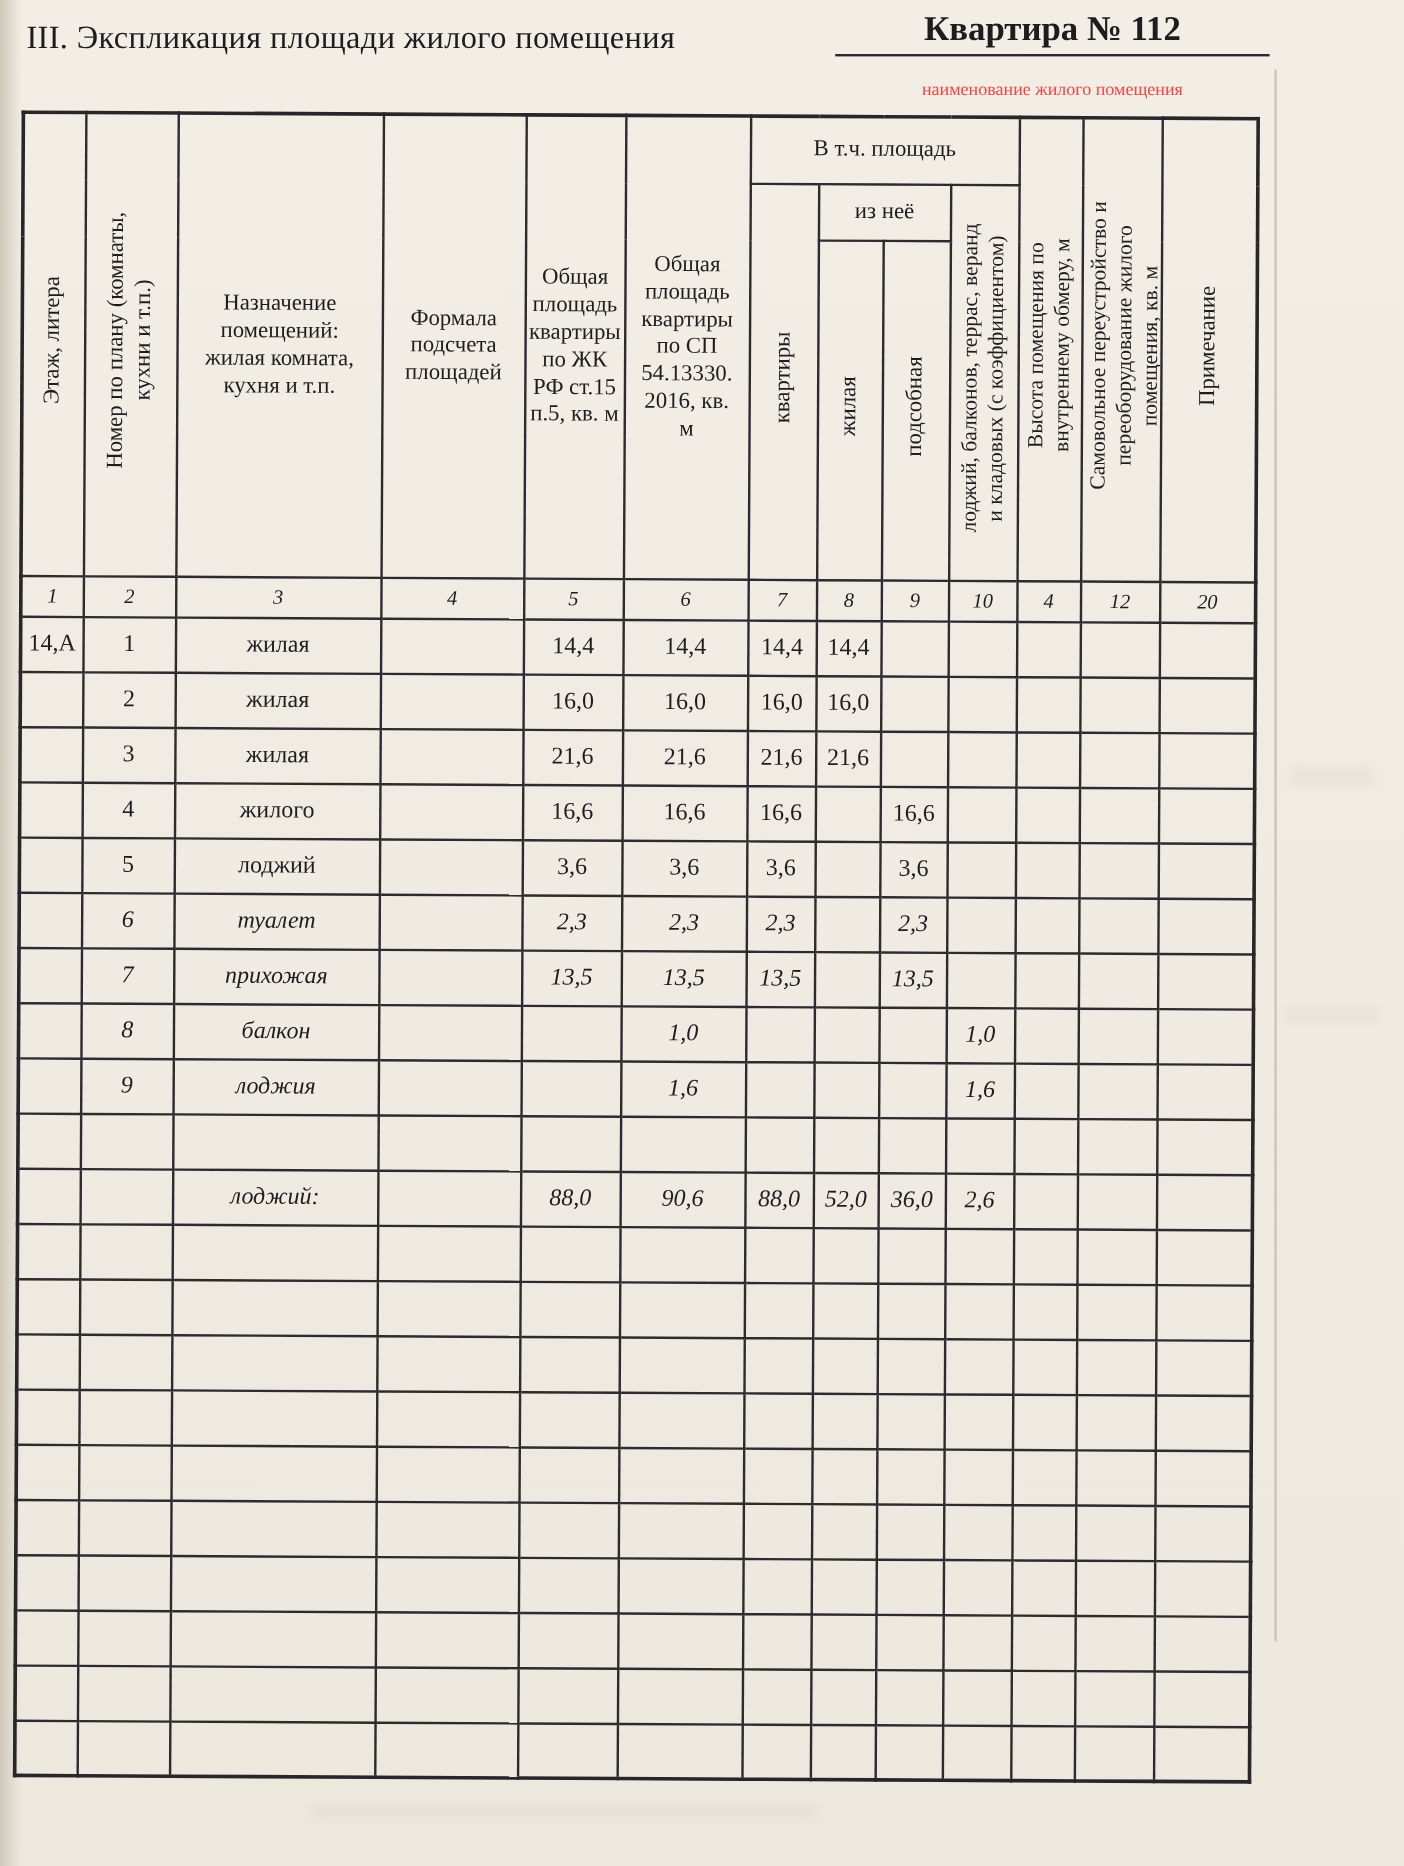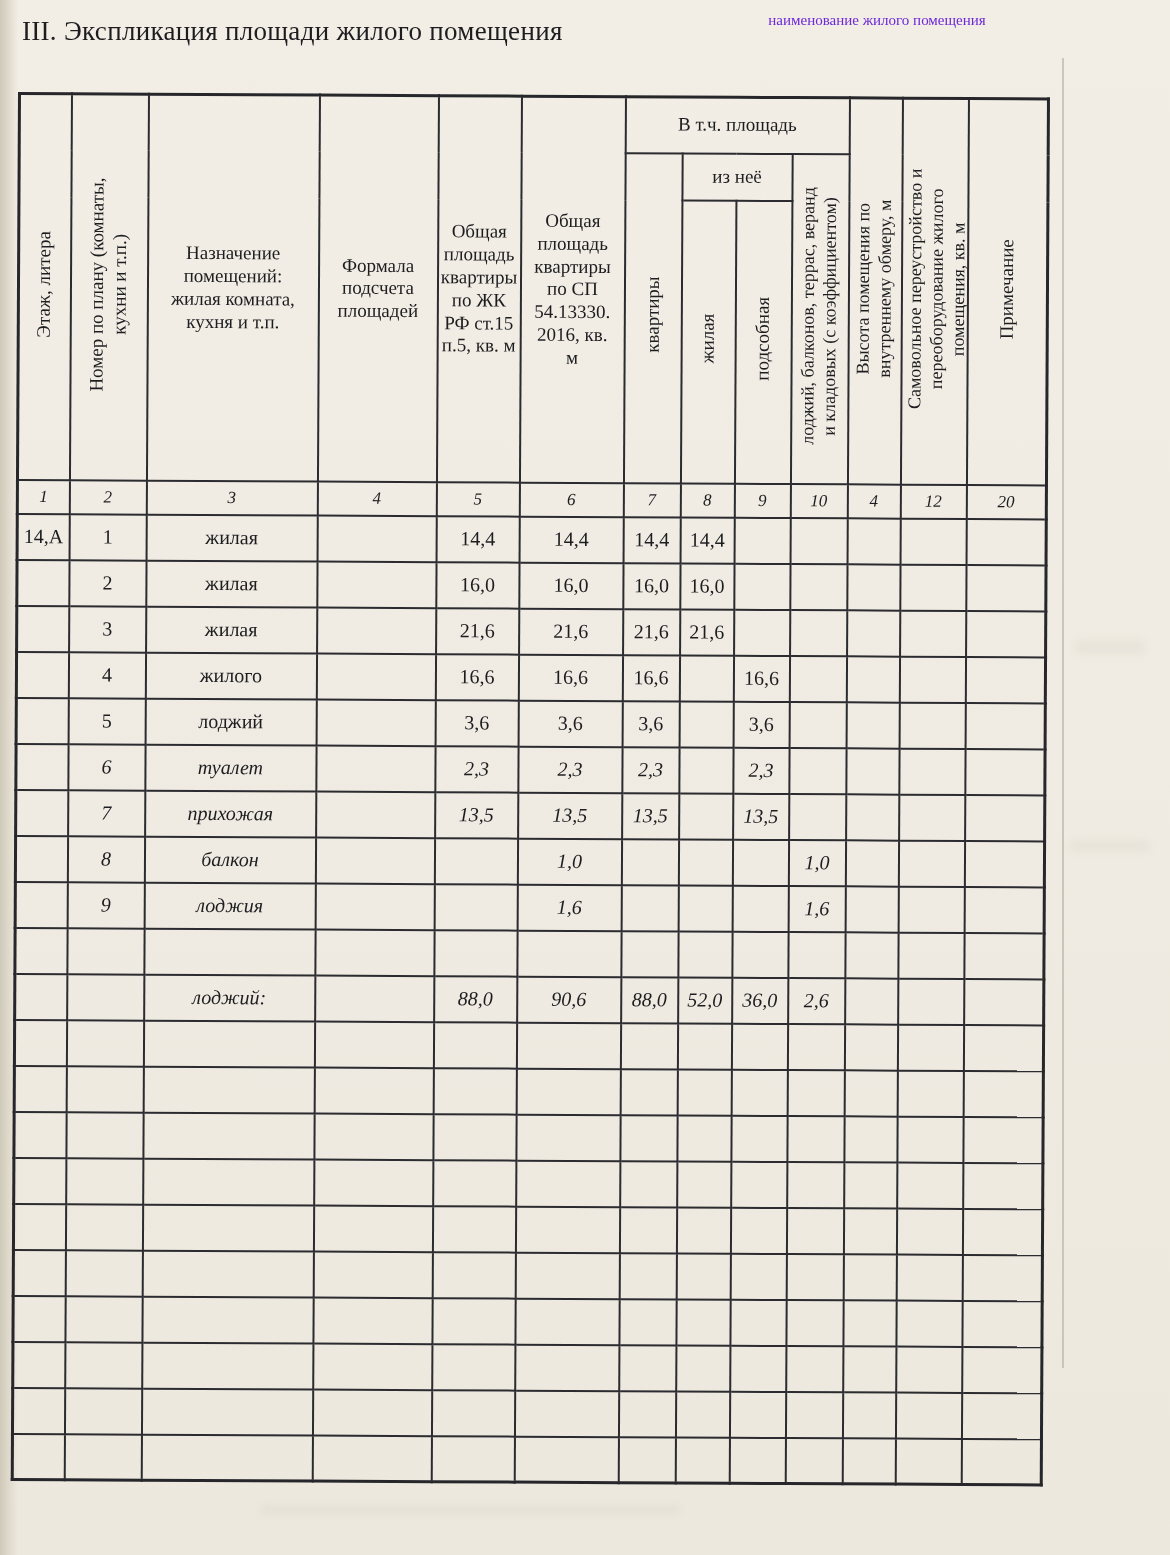--- a/index.html
+++ b/index.html
@@ -12,21 +12,21 @@
   
   .left-edge{position:absolute;left:0;top:0;width:18px;height:1555px;
     background:linear-gradient(90deg,#cfc9ba 0%,#ddd7c9 40%,rgba(238,234,225,0) 100%);}
   .right-page-line{position:absolute;left:1062px;top:58px;width:2px;height:1310px;
     background:#b7b1a4;opacity:.65;}
   .smudge{position:absolute;background:#8a8374;filter:blur(4px);opacity:.07;border-radius:3px;}
 
   .title{position:absolute;left:22px;top:16px;font-size:27px;font-weight:normal;letter-spacing:.3px;}
   .apt-block{position:absolute;left:696px;top:8px;width:362px;text-align:center;}
   .apt-name{font-size:29px;font-weight:bold;padding-bottom:4px;border-bottom:2.5px solid #2a2a2e;}
-  .apt-sub{font-size:15px;margin-top:4px;color:#6d28d9;}
+  .apt-sub{font-size:15px;margin-top:20px;color:#ef4444;}
 
   .table-wrap{position:absolute;left:18px;top:92px;transform:rotate(.3deg);transform-origin:0 0;}
   table{border-collapse:collapse;table-layout:fixed;width:1030px;background:transparent;}
   th,td{border:2px solid #2b2b30;padding:0 2px;text-align:center;vertical-align:middle;
     font-weight:normal;overflow:hidden;}
   table{border:3px solid #26262b;}
   th{font-size:19px;line-height:1.2;white-space:pre-line;}
   .hr1{height:56px;}
   .hr2{height:47px;}
   .hr3{height:283px;}
@@ -43,20 +43,21 @@
 <body>
 
 <div class="left-edge"></div>
 <div class="right-page-line"></div>
 <div class="smudge" style="left:1075px;top:640px;width:70px;height:14px;"></div>
 <div class="smudge" style="left:1070px;top:840px;width:80px;height:12px;"></div>
 <div class="smudge" style="left:260px;top:1505px;width:420px;height:10px;"></div>
 
 <div class="title">III. Экспликация площади жилого помещения</div>
 <div class="apt-block">
+  <div class="apt-name">Квартира № 112</div>
   <div class="apt-sub">наименование жилого помещения</div>
 </div>
 
 <div class="table-wrap">
 <table>
   <colgroup>
     <col style="width:52px">
         <col style="width:77px">
         <col style="width:171px">
     <col style="width:119px">

